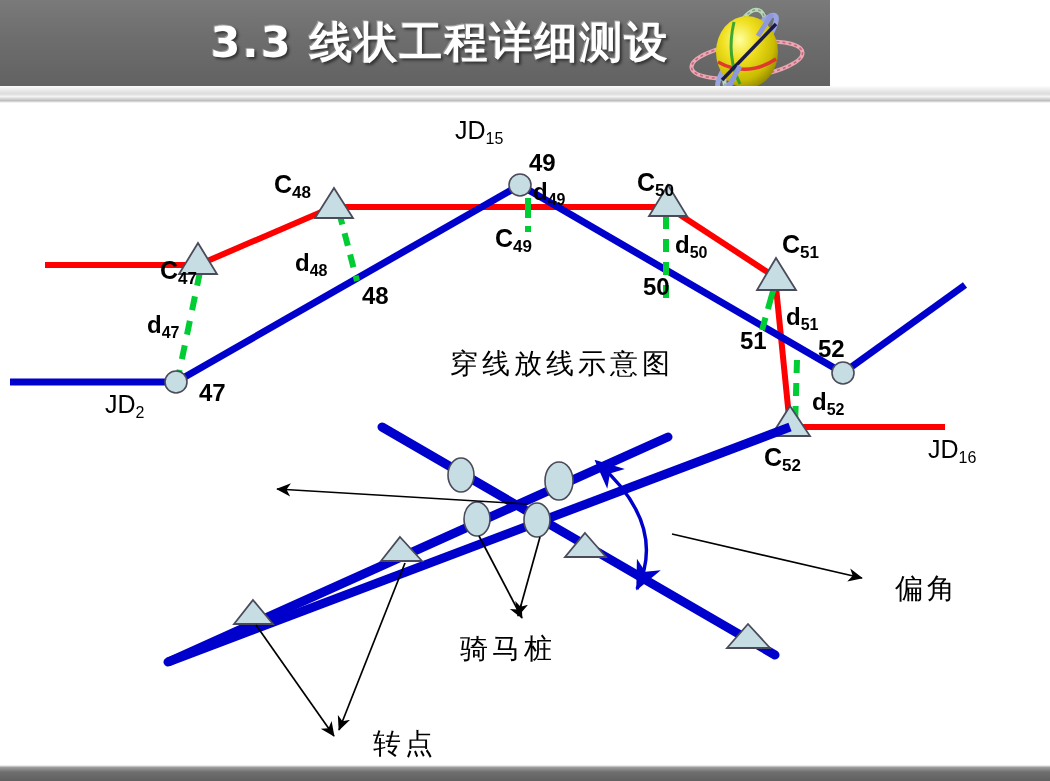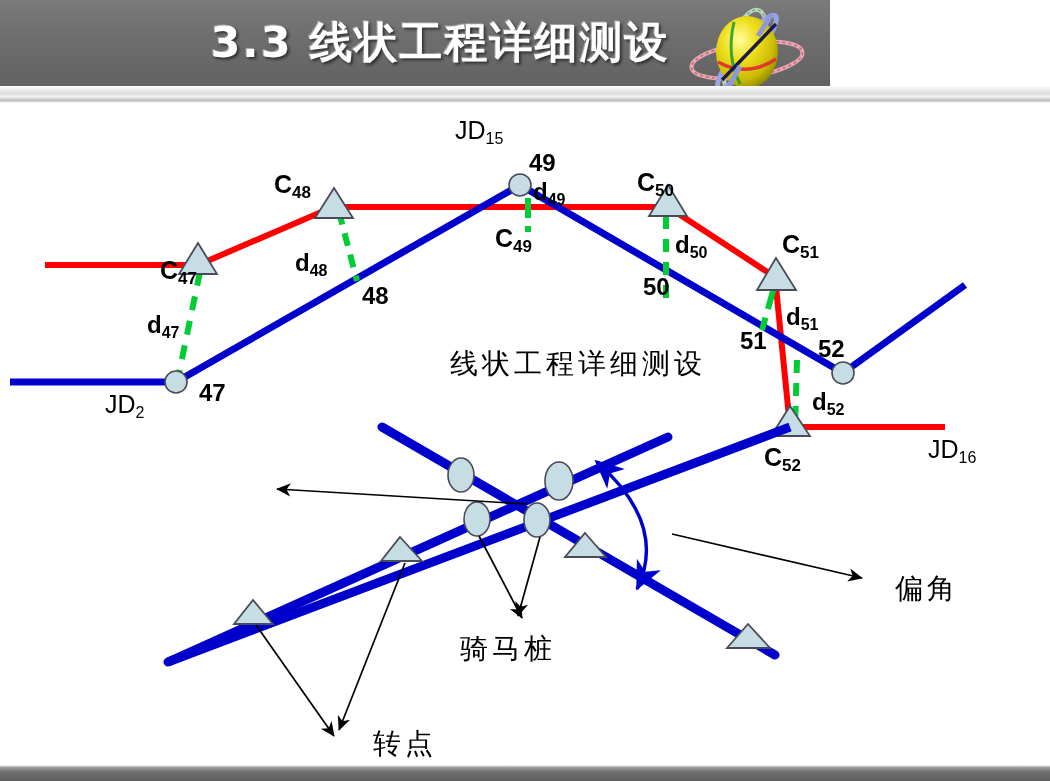--- a/index.html
+++ b/index.html
@@ -264,21 +264,21 @@
     <span>d</span><sub>52</sub>
   </div>
 
   <div class="lbl lbl-num" style="left:199px;top:381px;">47</div>
   <div class="lbl lbl-num" style="left:362px;top:284px;">48</div>
   <div class="lbl lbl-num" style="left:529px;top:151px;">49</div>
   <div class="lbl lbl-num" style="left:643px;top:275px;">50</div>
   <div class="lbl lbl-num" style="left:740px;top:329px;">51</div>
   <div class="lbl lbl-num" style="left:818px;top:337px;">52</div>
 
-  <div class="lbl lbl-cn-big" style="left:450px;top:350px;font-weight:normal;">线状工程详细测设</div>
+  <div class="lbl lbl-cn-big" style="left:450px;top:350px;font-weight:normal;">穿线放线示意图</div>
 
 
   <div class="lbl lbl-cn-big" style="left:460px;top:635px;font-weight:normal;">骑马桩</div>
 
   <div class="lbl lbl-cn-big" style="left:373px;top:730px;font-weight:normal;text-align:right;">转点</div>
 
   <div class="lbl lbl-cn-big" style="left:895px;top:575px;font-weight:normal;">偏角</div>
 
   <div class="footer-strip"></div>
 </div>

